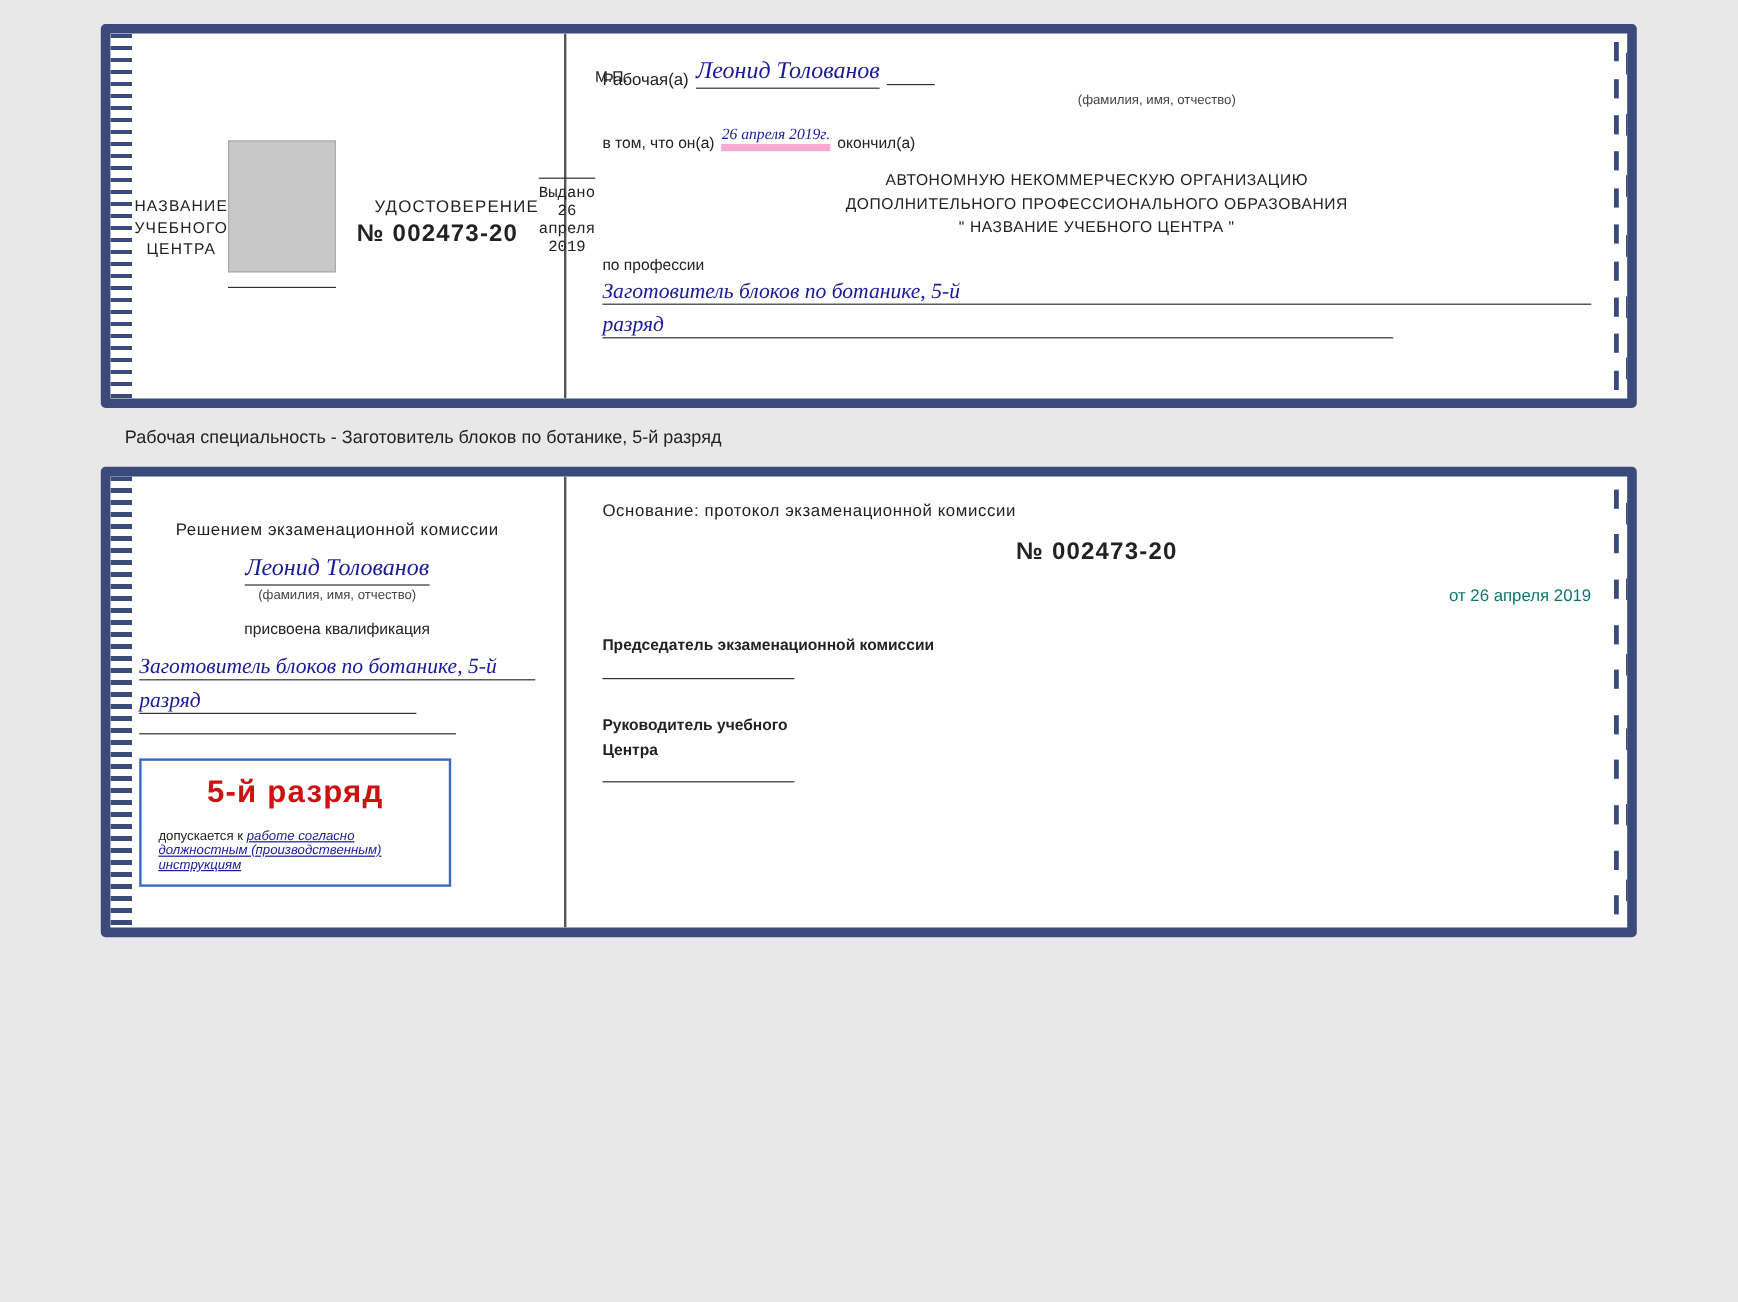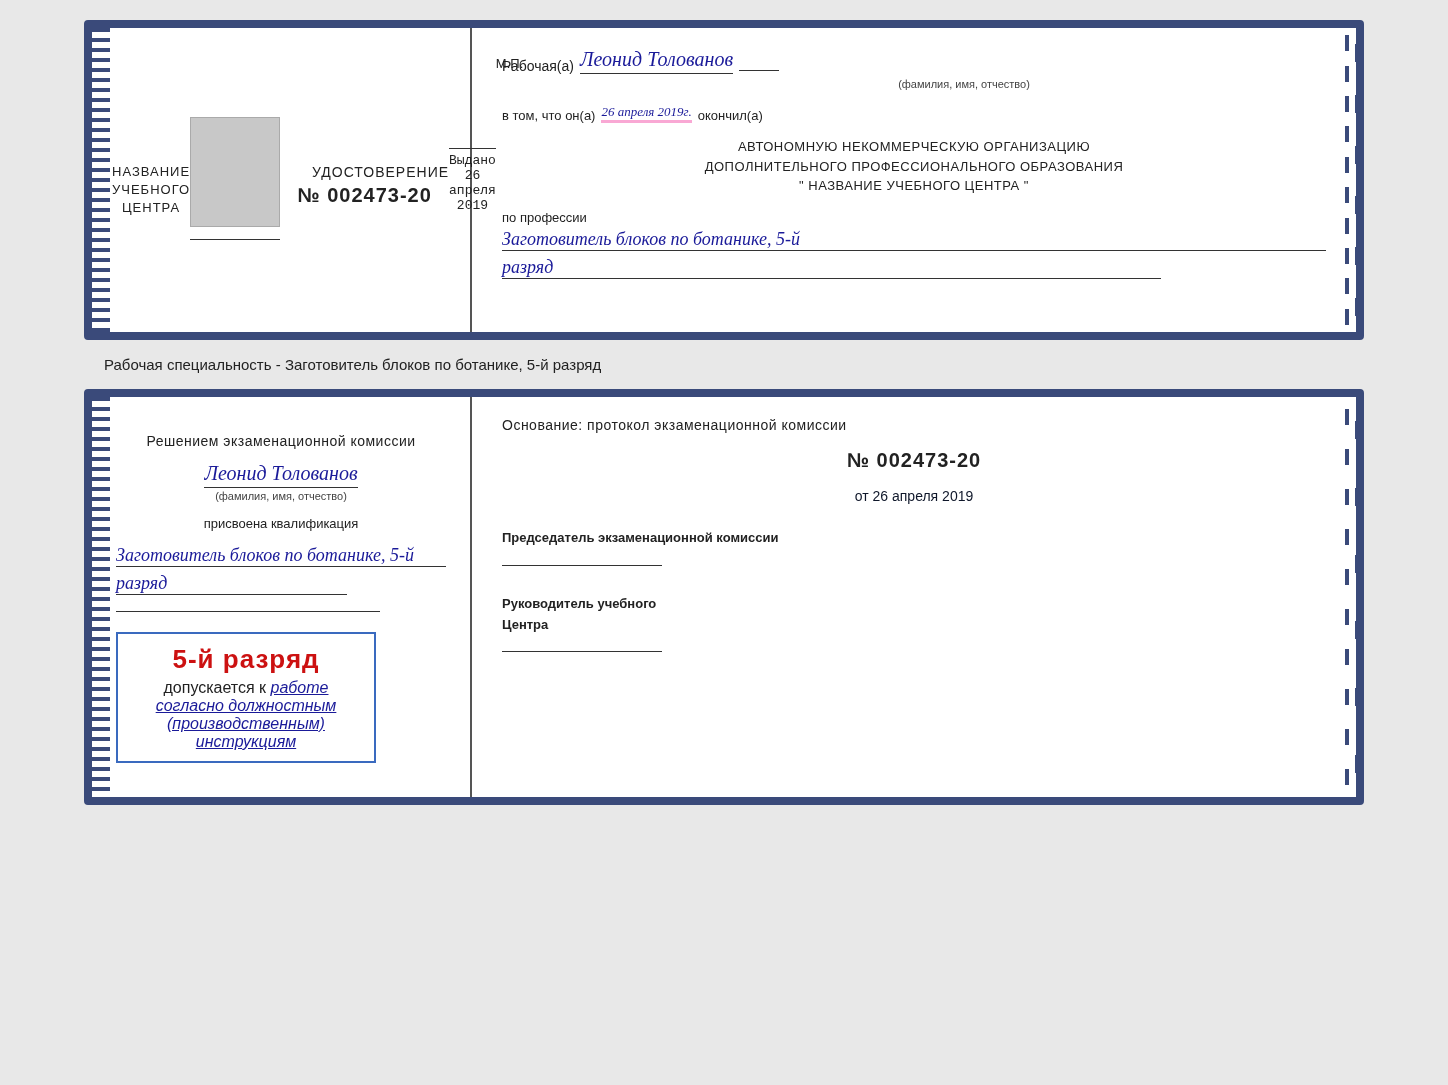--- a/index.html
+++ b/index.html
@@ -138,21 +138,21 @@
 
     .info-line {
       font-size: 13px;
       color: #222;
       display: flex;
       align-items: flex-end;
       gap: 6px;
     }
     .info-line .underlined {
       font-style: italic;
-      border-bottom: 3px solid #f9a8d4;
+      border-bottom: 6px solid #f9a8d4;
       color: #1a1a99;
       font-family: 'Georgia', serif;
     }
 
     .org-block {
       font-size: 13px;
       color: #222;
       text-transform: uppercase;
       text-align: center;
       line-height: 1.5;
@@ -254,24 +254,23 @@
 
     .stamp-rank {
       font-size: 26px;
       font-weight: bold;
       color: #cc1111;
       text-align: center;
       letter-spacing: 1px;
     }
 
     .stamp-allowed {
-      font-size: 16px;
-      color: #222;
-      margin-top: 4px;
-      text-align: center;
+      font-size: 11px;
+      color: #222;
+      margin-top: 16px;
     }
 
     .stamp-allowed .italic-part {
       font-style: italic;
       color: #1a1a99;
       text-decoration: underline;
     }
 
     
     .doc-right2 {
@@ -291,22 +290,22 @@
     .protocol-number {
       font-size: 20px;
       color: #222;
       font-weight: bold;
       text-align: center;
       letter-spacing: 1px;
     }
 
     .protocol-date {
       font-size: 14px;
-      color: #0f172a;
-      text-align: center;
+      color: #0f766e;
+      text-align: right;
     }
 
     .signature-block {
       font-size: 13px;
       color: #222;
       line-height: 1.6;
       margin-top: 8px;
       font-weight: bold;
     }
 

